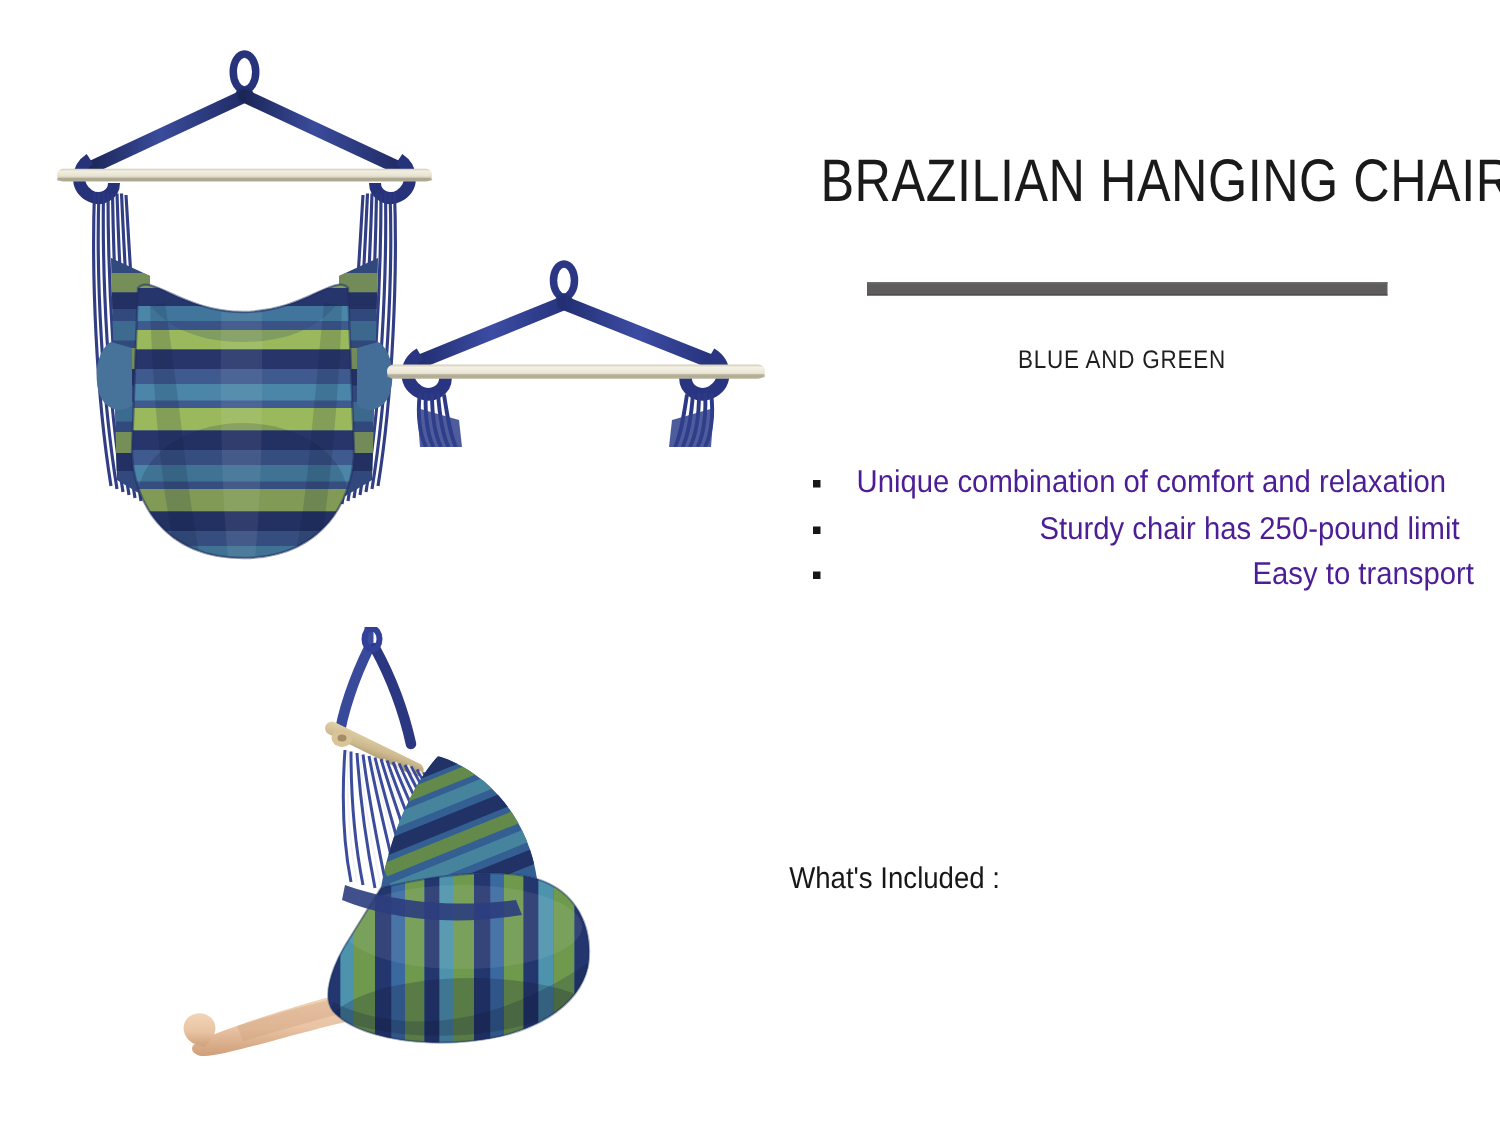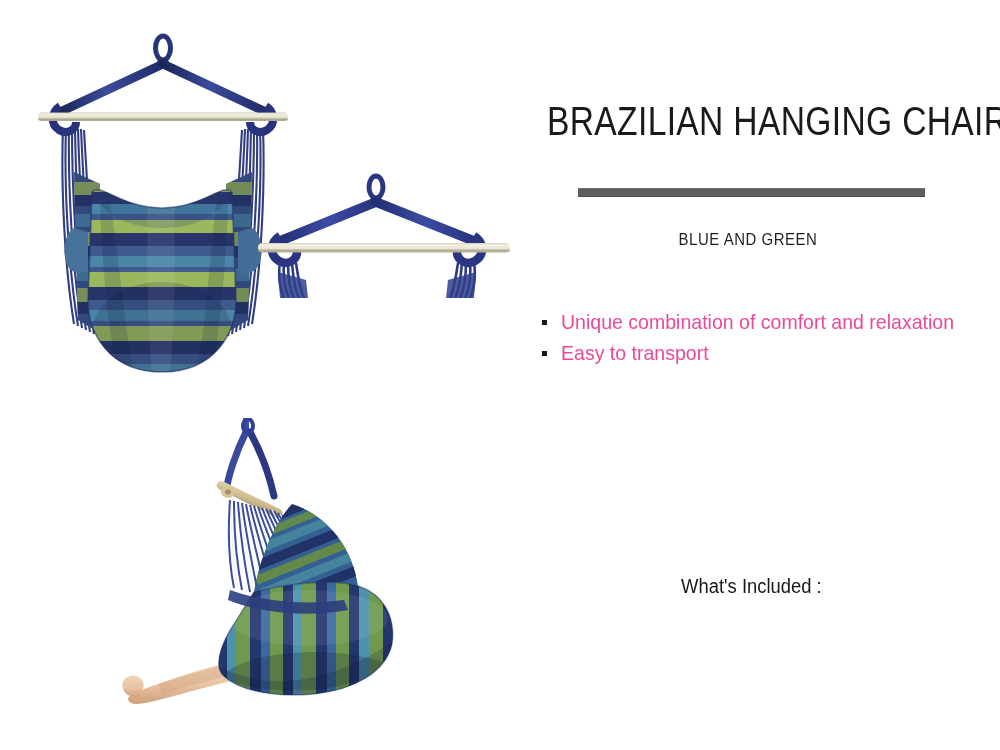--- a/index.html
+++ b/index.html
@@ -78,44 +78,44 @@
     margin: 0;
     padding: 0;
     list-style: none;
   }
   #features li {
     position: relative;
     height: 30.5px;
     padding-left: 27px;
     font-size: 21px;
     line-height: 24px;
-    color: #ec4899;
+    color: #4c1d95;
     font-family: "Liberation Sans Narrow", "Liberation Sans", sans-serif;
     white-space: nowrap;
+    text-align: right;
   }
   #features li .feat-text {
     display: inline-block;
     transform: scaleX(0.93);
     transform-origin: left top;
   }
   #features li .dot {
     position: absolute;
     left: 8px;
     top: 10px;
     width: 5px;
     height: 5px;
     background: #171717;
   }
 
   #included {
     position: absolute;
     left: 0;
     top: 572px;
     width: 462px;
-    text-align: center;
     color: #171717;
     font-family: "Liberation Sans Narrow", "Liberation Sans", sans-serif;
   }
   #included .inc-line {
     display: block;
     font-size: 20px;
     line-height: 29px;
   }
   #included .inc-inner {
     display: inline-block;
@@ -444,20 +444,24 @@
 
     <div id="color-variant">BLUE AND GREEN</div>
 
     <ul id="features">
       <li>
         <span class="dot"></span>
         <span class="feat-text">Unique combination of comfort and relaxation</span>
       </li>
       <li>
         <span class="dot"></span>
+        <span class="feat-text">Sturdy chair has 250-pound limit</span>
+      </li>
+      <li>
+        <span class="dot"></span>
         <span class="feat-text">Easy to transport</span>
       </li>
     </ul>
 
     <div id="included">
       <span class="inc-line"><span class="inc-inner">What's Included :</span></span>
     </div>
 
   </div>
 </div>

